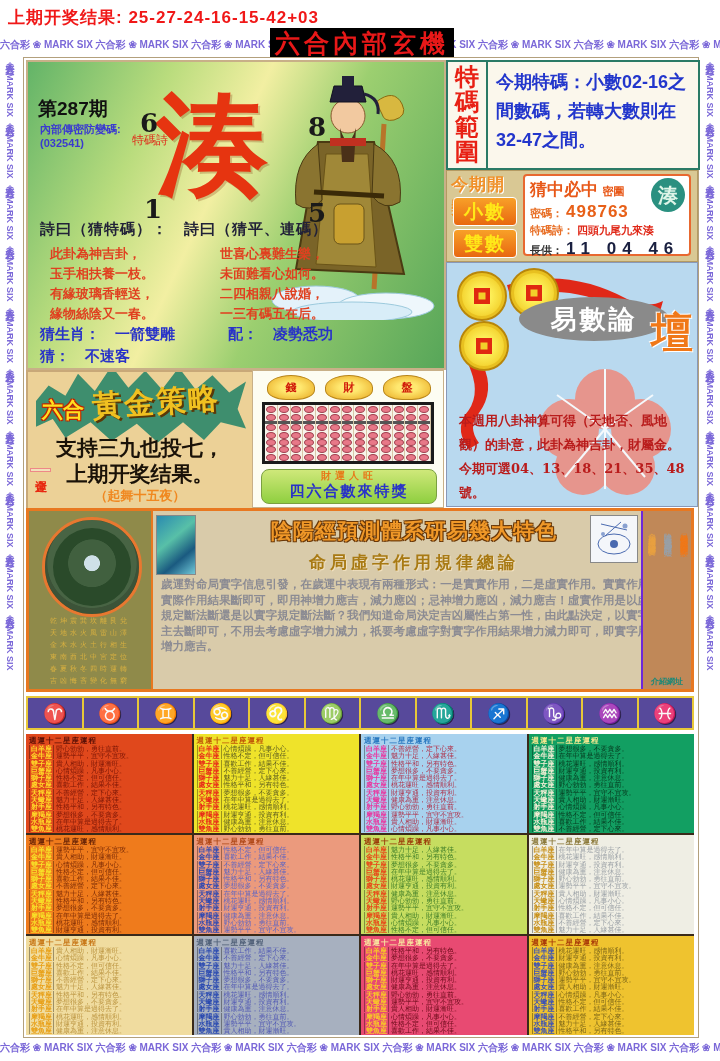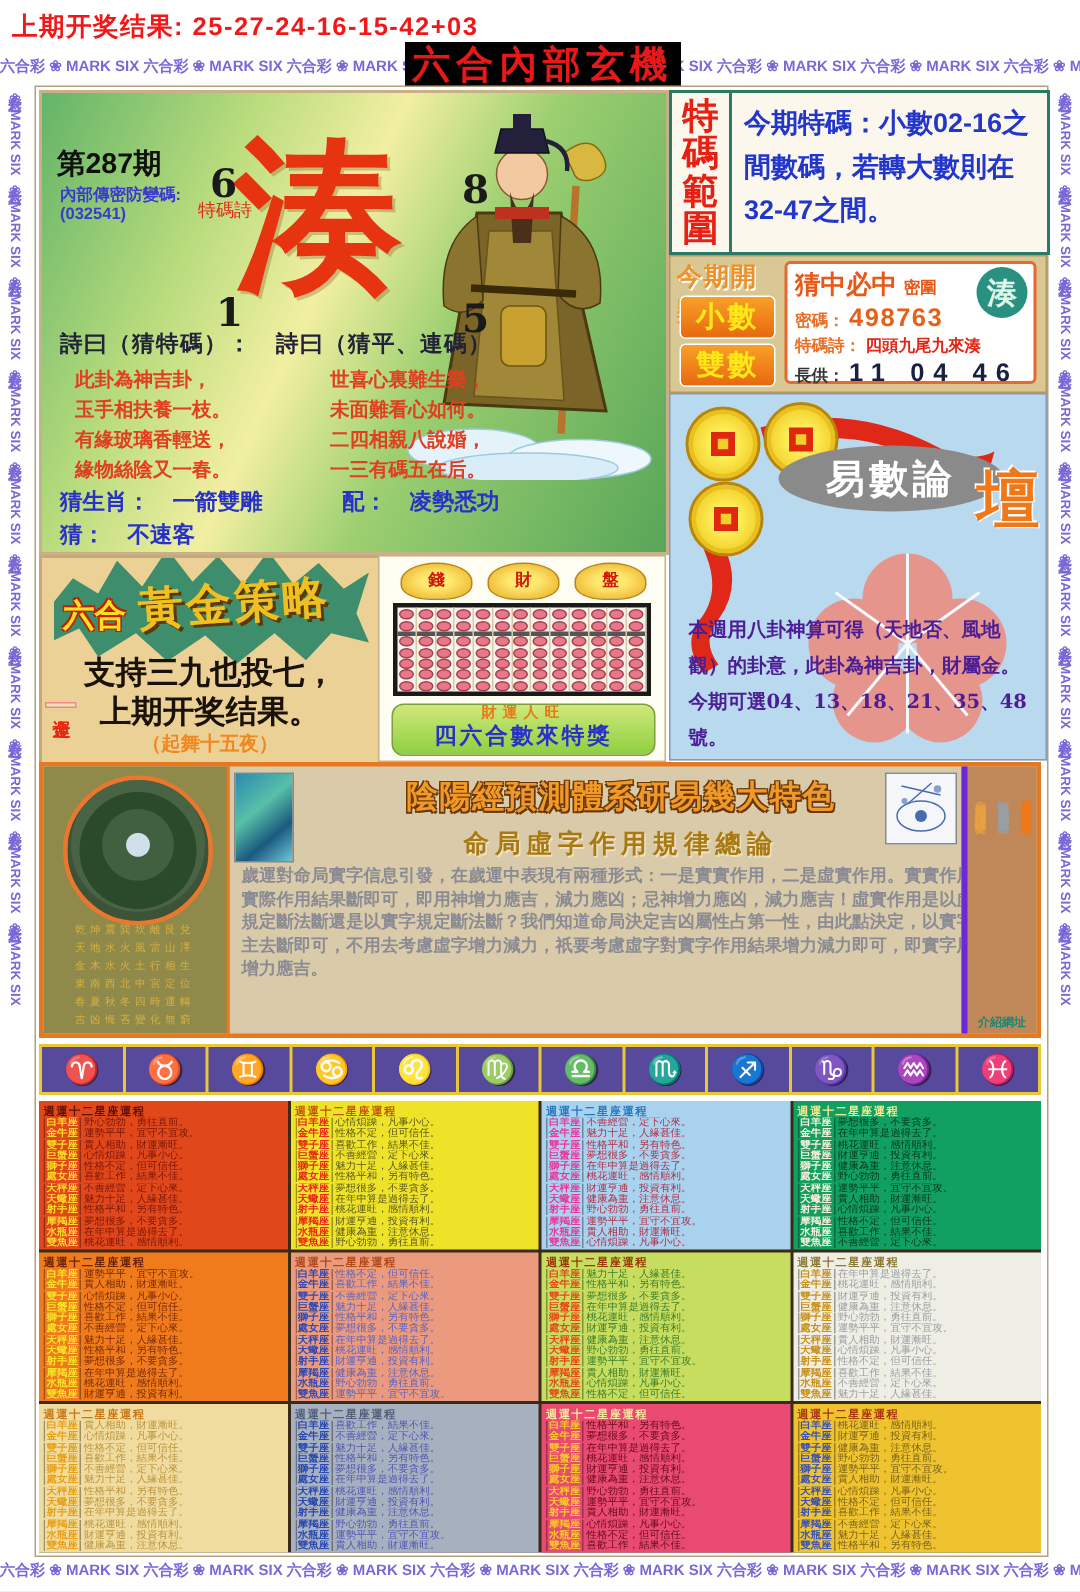--- a/index.html
+++ b/index.html
@@ -71,21 +71,21 @@
   #card-supply-label{color:#333;}
   #card-supply{color:#1a2040;font-size:17px;font-weight:bold;letter-spacing:6px;}
 
   
   #yishu{top:262px;left:446px;width:250px;height:243px;background:#b9d9ef;border:1px solid #8898b8;overflow:hidden;}
   #yishu-flower{top:96px;left:78px;width:160px;height:140px;opacity:.85;}
   #yishu-oval{top:34px;left:72px;width:150px;height:44px;background:#8a8a8a;border-radius:50%;
               color:#fff;font-size:26px;font-weight:bold;text-align:center;line-height:44px;letter-spacing:3px;}
   #yishu-char{top:42px;left:204px;color:#f07818;font-size:42px;font-weight:bold;
               font-family:"DejaVu Serif",serif;text-shadow:1px 1px 0 #fff,-1px -1px 0 #fff;}
-  #yishu-body{top:146px;left:12px;width:228px;color:#4c1d95;font-size:13px;font-weight:bold;
+  #yishu-body{top:146px;left:12px;width:228px;color:#b91c1c;font-size:13px;font-weight:bold;
               line-height:24px;font-family:"DejaVu Serif",serif;}
   .coin{position:absolute;width:46px;height:46px;border-radius:50%;border:2px solid #b8860a;
         background:radial-gradient(#fff460 20%,#f2cf2a 70%,#d8a818);box-shadow:inset 0 0 0 3px #e8c020;}
   .coin span{position:absolute;top:50%;left:50%;width:16px;height:16px;transform:translate(-50%,-50%);
         background:#e02810;}
   .coin span i{position:absolute;top:50%;left:50%;width:7px;height:7px;transform:translate(-50%,-50%);
         background:#f2cf2a;display:block;}
   #coin-0{top:8px;left:10px;} #coin-1{top:5px;left:62px;} #coin-2{top:58px;left:12px;}
 
   
@@ -136,21 +136,21 @@
   #band-title{position:absolute;top:6px;left:46px;width:430px;text-align:center;color:#f09828;font-size:21px;
      font-weight:900;letter-spacing:1px;font-family:"DejaVu Serif",serif;
      text-shadow:1px 1px 0 #6a3808,-1px -1px 0 #6a3808,1px -1px 0 #6a3808,-1px 1px 0 #6a3808;}
   #band-subtitle{position:absolute;top:40px;left:46px;width:430px;text-align:center;color:#a87a14;font-size:17px;
      font-weight:900;letter-spacing:4px;font-family:"DejaVu Serif",serif;text-shadow:1px 1px 0 #f0e0c0;}
   #band-paragraph{position:absolute;top:66px;left:8px;width:500px;color:#8b8b93;font-size:11.5px;
      line-height:15.6px;text-align:justify;font-weight:bold;}
   #thumb-left{position:absolute;top:4px;left:3px;width:38px;height:58px;border:1px solid #888;
      background:linear-gradient(140deg,#2a8ab0 0%,#58c0a8 40%,#1a5a80 70%,#70c8d8 100%);}
   #thumb-right{position:absolute;top:4px;right:3px;width:46px;height:46px;border:1px solid #888;background:#f4f6fa;}
-  #band-right{width:50px;background:#c08858;position:relative;border-left:4px solid #6d28d9;
+  #band-right{width:50px;background:#c08858;position:relative;border-left:2px solid #6d28d9;
      display:flex;justify-content:space-around;padding:16px 0;box-sizing:border-box;}
   .side-col{writing-mode:vertical-rl;font-size:8px;line-height:10px;letter-spacing:1px;height:160px;overflow:hidden;}
   #side-footer{position:absolute;bottom:2px;left:0;width:100%;text-align:center;color:#1a8878;font-size:8px;font-weight:bold;}
 
   
   #zstrip{top:696px;left:26px;width:668px;height:34px;background:#57499b;display:flex;border:2px solid #e8c838;
      box-sizing:border-box;}
   .z-cell{flex:1;border-right:2px solid #e8c838;display:flex;align-items:center;justify-content:center;}
   .z-cell:last-child{border-right:none;}
   .z-glyph{font-size:19px;font-weight:bold;text-shadow:1px 1px 0 rgba(0,0,0,.5);}

